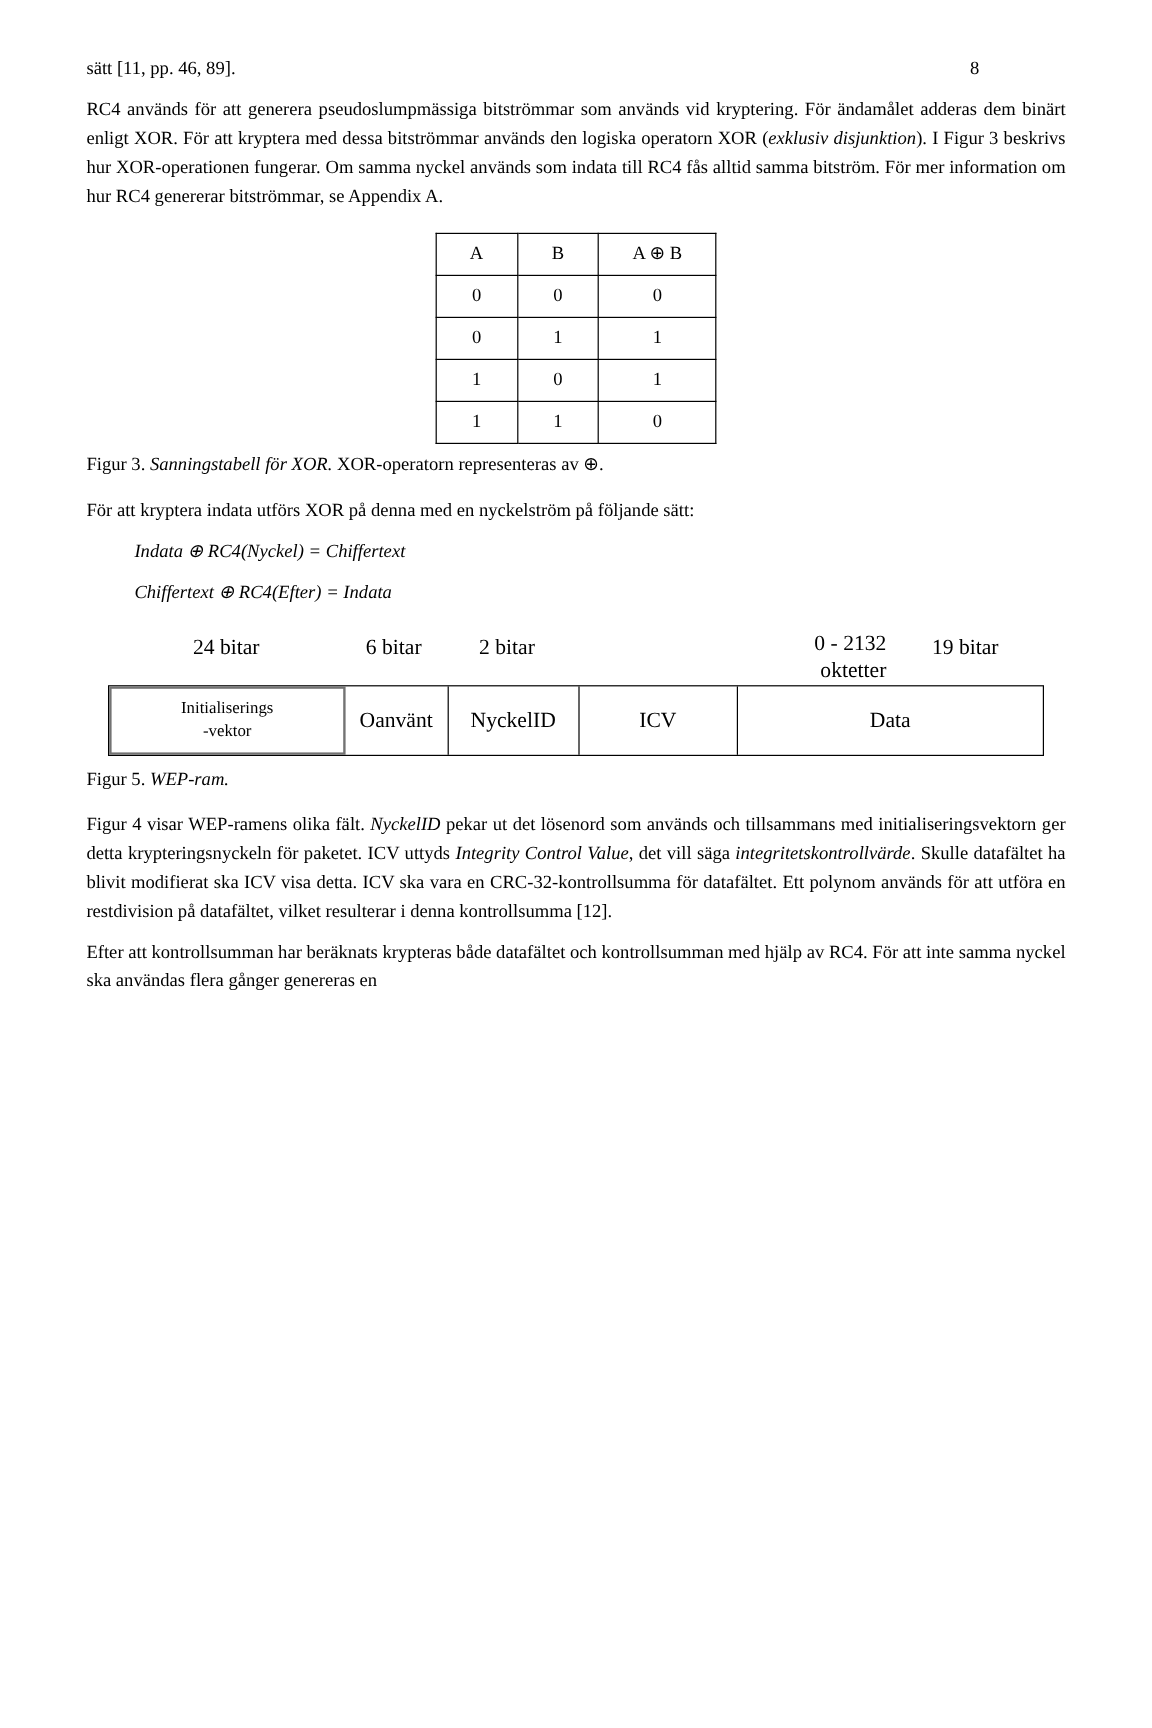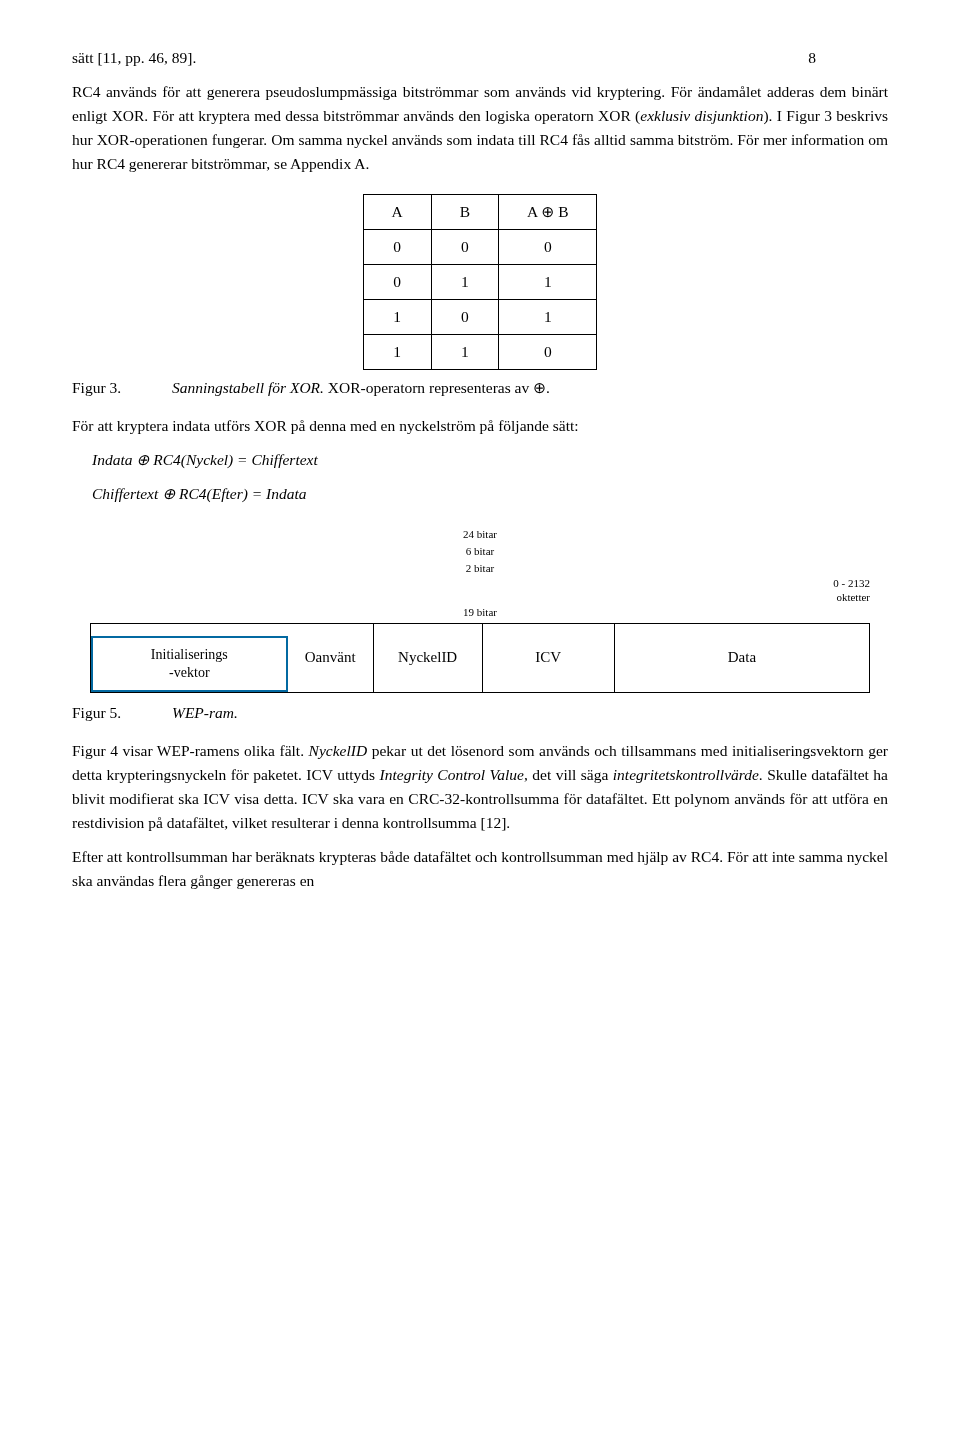--- a/index.html
+++ b/index.html
@@ -37,66 +37,63 @@
     .xor-table th {
       font-weight: normal;
       border: 1px solid #000;
     }
     .fig-caption {
       text-align: left;
       margin-bottom: 14px;
       font-size: 15.5px;
     }
     .fig-caption em {
-      margin-left: 47px;
     }
     .math-block {
-      margin: 10px 0 10px 20px;
+      margin: 10px 0 10px 40px;
       font-size: 15.5px;
     }
     .wep-diagram {
       margin: 20px auto 8px auto;
       width: 780px;
     }
     .wep-labels-top {
       display: flex;
       width: 100%;
-      font-size: 11px;
+      font-size: 18px;
       text-align: center;
       margin-bottom: 2px;
-      flex-direction: column;
     }
     .wep-label-top {
       flex: 1;
       text-align: center;
     }
     .wep-boxes {
       display: flex;
       width: 100%;
       border: 1.5px solid #000;
     }
     .wep-box {
       border-right: 1.5px solid #000;
       padding: 8px 4px;
       text-align: center;
-      font-size: 15px;
+      font-size: 18px;
       display: flex;
       align-items: center;
       justify-content: center;
     }
     .wep-box:last-child {
       border-right: none;
     }
     .wep-box-init {
       flex: 2.4;
-      border: 2px solid #0369a1;
+      border: 2px solid #737373;
       flex-direction: column;
       font-size: 14px;
       line-height: 1.3;
-      margin-top: 12px;
     }
     .wep-box-unused {
       flex: 1;
     }
     .wep-box-keyid {
       flex: 1.3;
     }
     .wep-box-data {
       flex: 3.2;
     }

